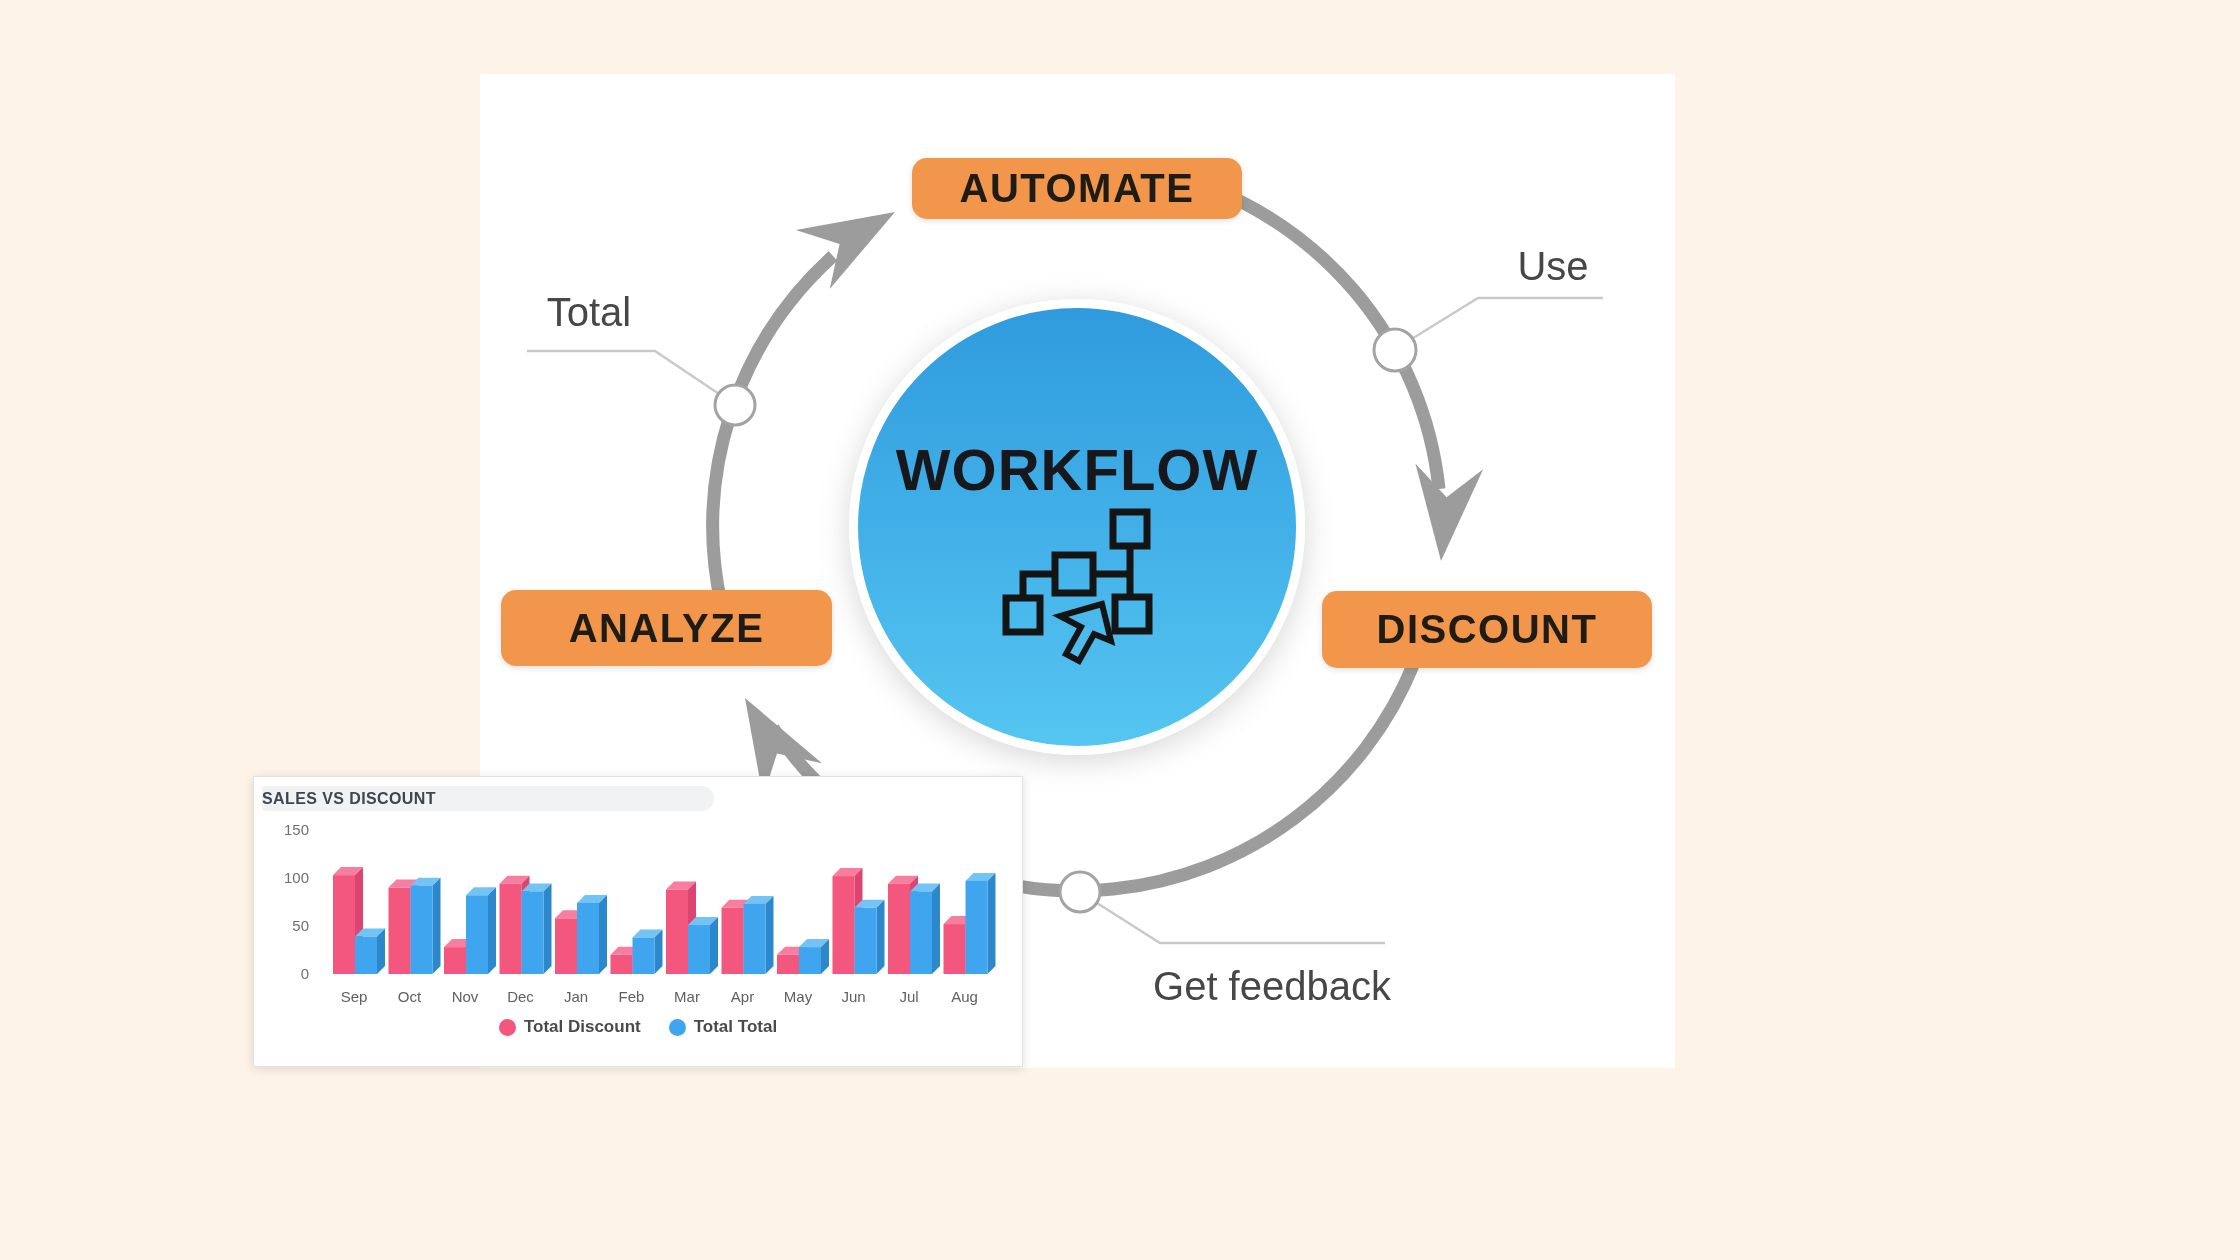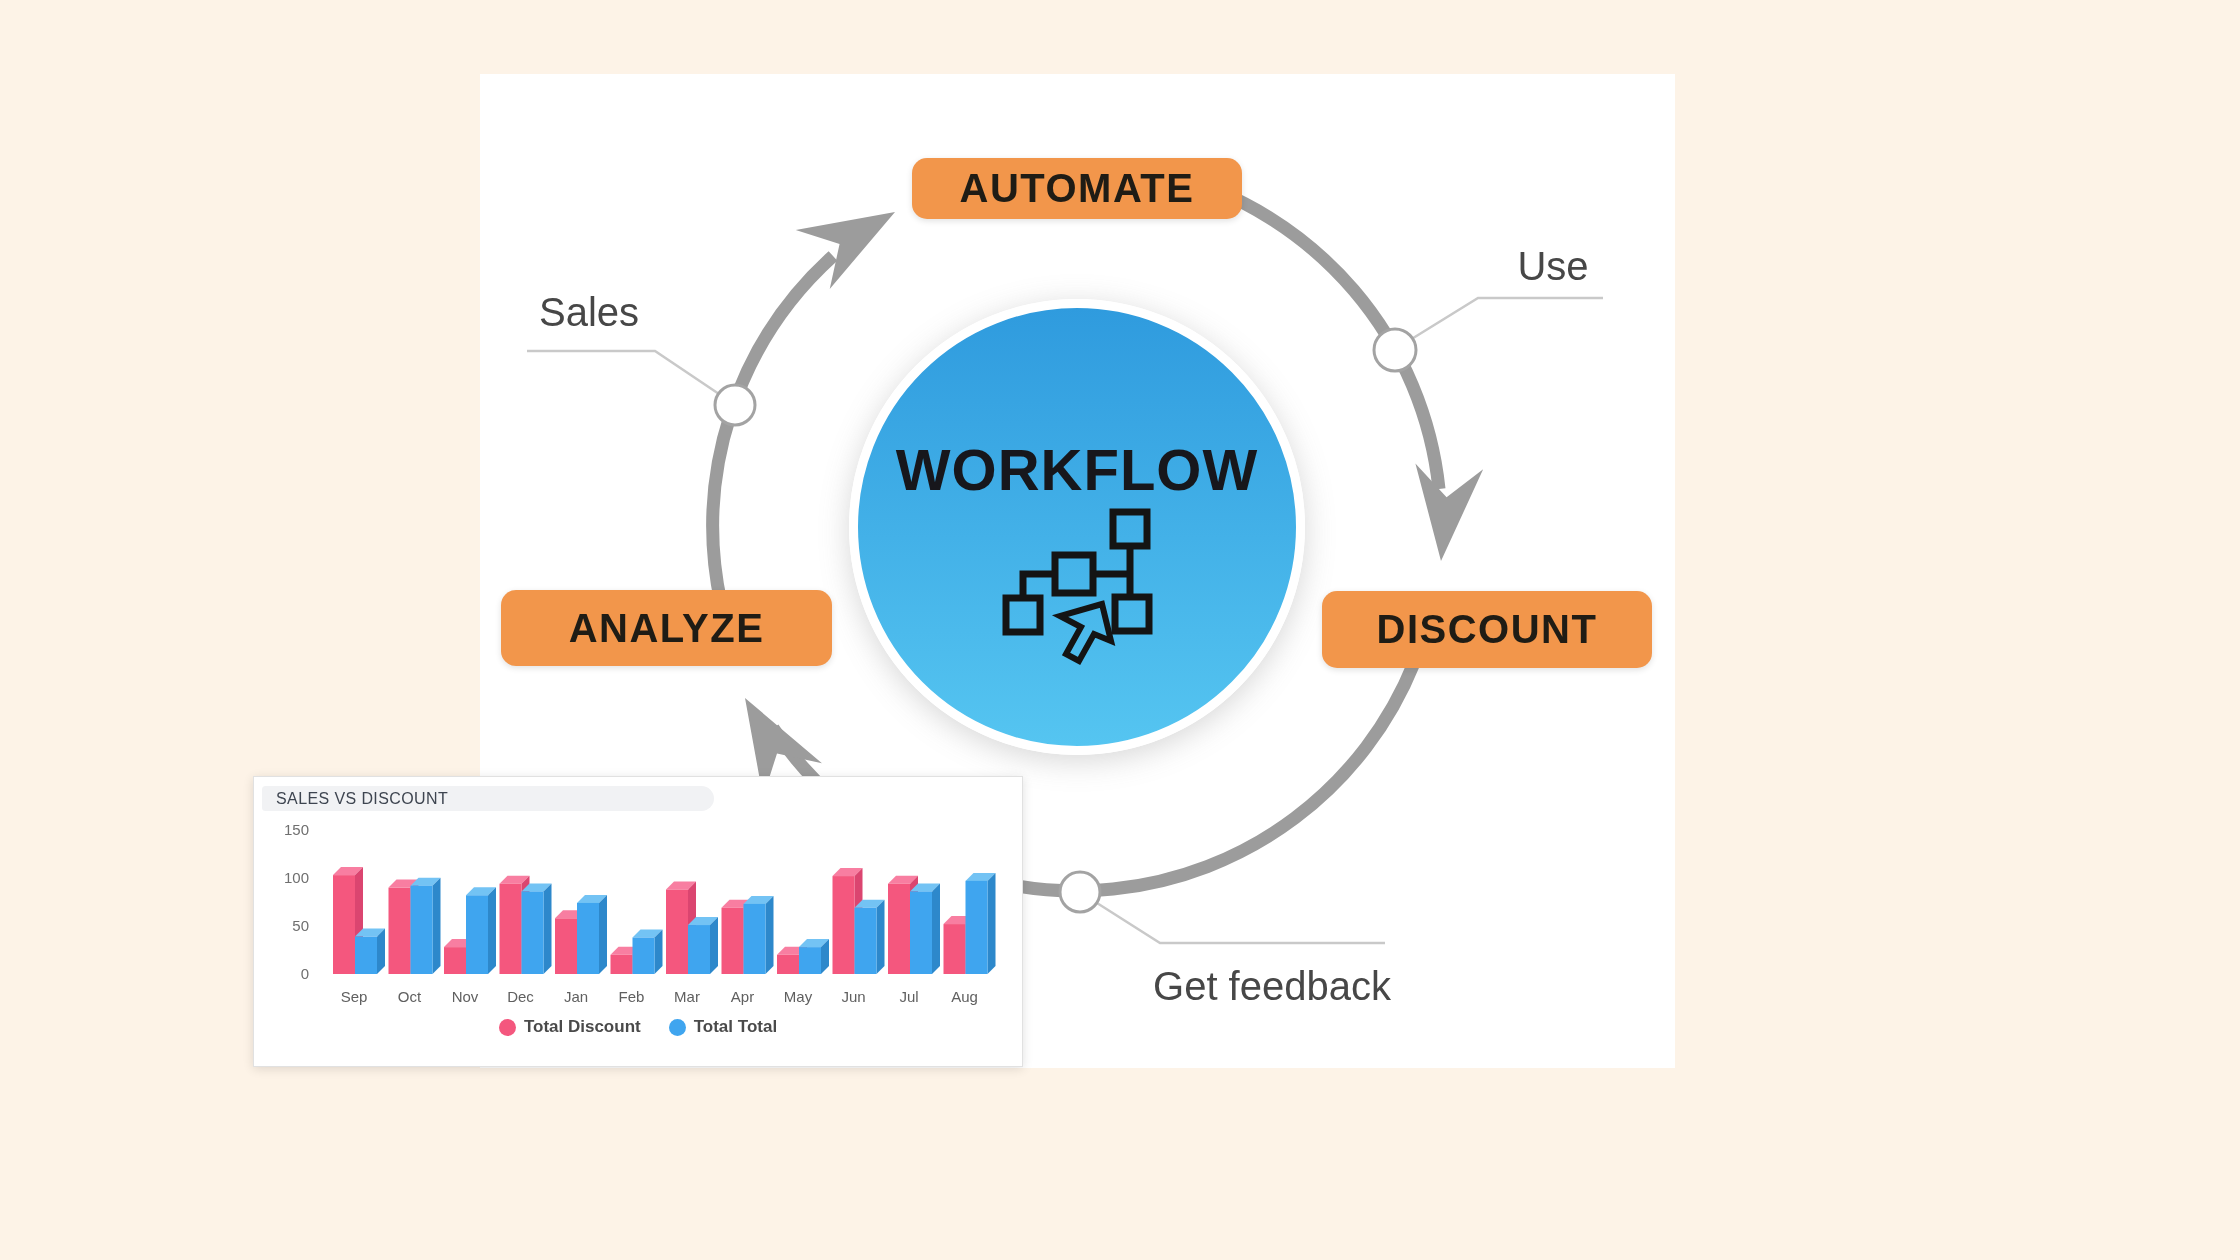--- a/index.html
+++ b/index.html
@@ -42,22 +42,22 @@
   #lbl-use{left:1553px;top:266px;}
   #lbl-feedback{left:1272px;top:986px;}
   .chart-panel{
     position:absolute;left:253px;top:776px;width:770px;height:291px;
     background:#ffffff;border:1px solid #e1e1e1;box-sizing:border-box;
     box-shadow:0 2px 10px rgba(0,0,0,.12);z-index:5;
   }
   .chart-title{
     position:absolute;left:8px;top:9px;width:452px;height:25px;
     background:#F1F2F4;border-radius:4px 14px 14px 4px;
-    font-size:16px;font-weight:400;color:#3E4550;letter-spacing:.4px;
-    line-height:25px;padding-left:14px;box-sizing:border-box;
+    font-size:16px;font-weight:700;color:#3E4550;letter-spacing:.4px;
+    line-height:25px;box-sizing:border-box;
   }
   #chart-svg{position:absolute;left:0;top:0;}
   .legend{
     position:absolute;left:0;top:240px;width:100%;
     display:flex;justify-content:center;align-items:center;gap:28px;
   }
   .legend-item{display:flex;align-items:center;gap:8px;
     font-size:17px;font-weight:700;color:#4A4A4A;cursor:pointer;}
   .legend-dot{width:17px;height:17px;border-radius:50%;}
 </style>
@@ -100,21 +100,21 @@
     <path d="M 91 66 L 128 66"></path>
     <path d="M 128 38 L 128 89"></path>
     <path d="M 100 96 L 58 108 L 79 119 L 64 146 L 77 153 L 92 126 L 109 133 Z" stroke-width="6"></path>
   </svg>
 </div>
 
 <div class="pill" id="btn-automate">AUTOMATE</div>
 <div class="pill" id="btn-monitor">DISCOUNT</div>
 <div class="pill" id="btn-analyze">ANALYZE</div>
 
-<div class="steplabel" id="lbl-design">Sales</div>
+<div class="steplabel" id="lbl-design">Total</div>
 <div class="steplabel" id="lbl-use">Use</div>
 <div class="steplabel" id="lbl-feedback">Get feedback</div>
 
 <div class="chart-panel">
   <div class="chart-title">SALES VS DISCOUNT</div>
   <svg id="chart-svg" width="770" height="291" viewBox="0 0 770 291">
       <text x="55" y="202" text-anchor="end" font-size="15" fill="#6f6f6f">0</text>
       <text x="55" y="154" text-anchor="end" font-size="15" fill="#6f6f6f">50</text>
       <text x="55" y="106" text-anchor="end" font-size="15" fill="#6f6f6f">100</text>
       <text x="55" y="58" text-anchor="end" font-size="15" fill="#6f6f6f">150</text>

